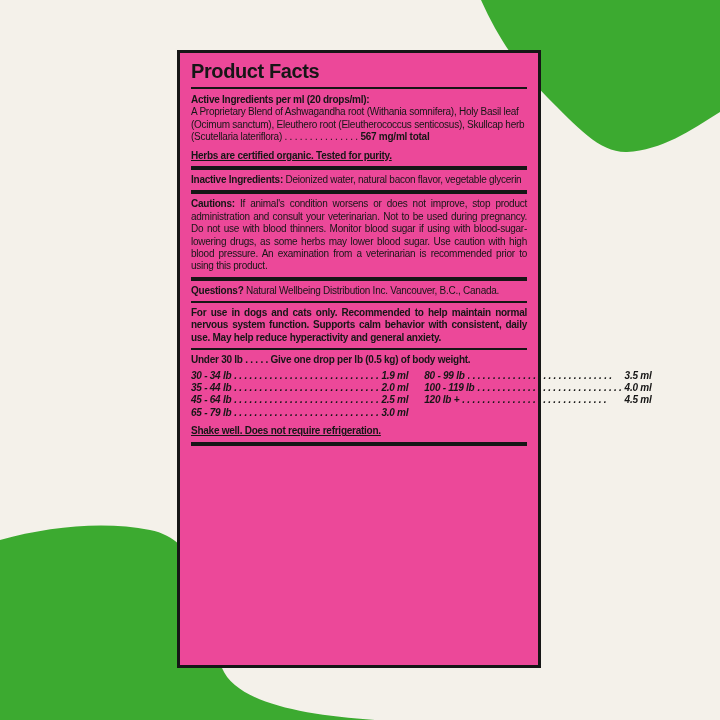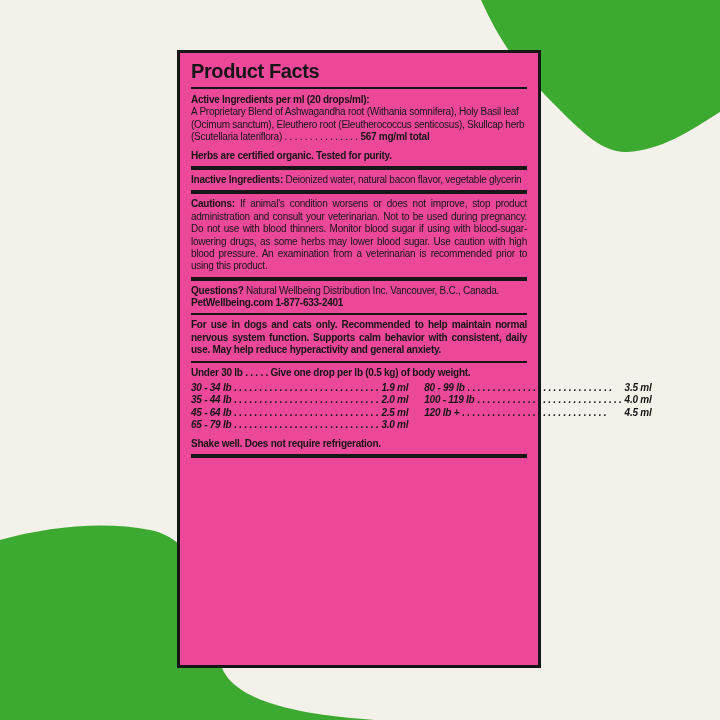--- a/index.html
+++ b/index.html
@@ -24,21 +24,21 @@
   .rule-under-title{height:2px;margin:0 0 5px 0;}
   .rule-thin{height:2px;}
   .rule-thick{height:4px;}
   .txt{
     font-size:10px;line-height:1.24;letter-spacing:-0.25px;margin:0;
   }
   .b{font-weight:bold;}
   .it{}
   .just{text-align:justify;}
   .sec{margin:3px 0;}
-  .sec-gap{margin-top:6px;}
+  .sec-gap{margin-top:6px;text-decoration:underline;}
   .dose-cols{display:flex;gap:16px;margin:3px 0 2px 0;font-style:italic;}
   .dose-col-left{flex:0 0 53%;}
   .dose-col-right{flex:1 1 auto;}
   .dose-row{display:flex;align-items:baseline;font-weight:bold;}
   .dose-range{white-space:nowrap;flex:0 0 auto;}
   .dose-dots{
     flex:1 1 auto;overflow:hidden;white-space:nowrap;
     margin:0 3px;direction:rtl;text-align:left;
   }
   .dose-value{white-space:nowrap;flex:0 0 auto;}
@@ -70,21 +70,20 @@
     <p class="txt sec"><span class="b">Inactive Ingredients:</span><span> Deionized water, natural bacon flavor, vegetable glycerin</span></p>
 
     <div class="rule rule-thick"></div>
 
     <p class="txt just sec"><span class="b">Cautions:</span><span> If animal's condition worsens or does not improve, stop product administration and consult your veterinarian. Not to be used during pregnancy. Do not use with blood thinners. Monitor blood sugar if using with blood-sugar-lowering drugs, as some herbs may lower blood sugar. Use caution with high blood pressure. An examination from a veterinarian is recommended prior to using this product.</span></p>
 
     <div class="rule rule-thick"></div>
 
     <div class="sec">
       <p class="txt"><span class="b">Questions?</span><span> Natural Wellbeing Distribution Inc. Vancouver, B.C., Canada.</span></p>
-      <p class="txt b">PetWellbeing.com  1-877-633-2401</p>
     </div>
 
     <div class="rule rule-thin"></div>
 
     <p class="txt b just sec">For use in dogs and cats only. Recommended to help maintain normal nervous system function. Supports calm behavior with consistent, daily use. May help reduce hyperactivity and general anxiety.</p>
 
     <div class="rule rule-thin"></div>
 
     <div class="sec">
       <p class="txt b">Under 30 lb . . . . . Give one drop per lb (0.5 kg) of body weight.</p>

